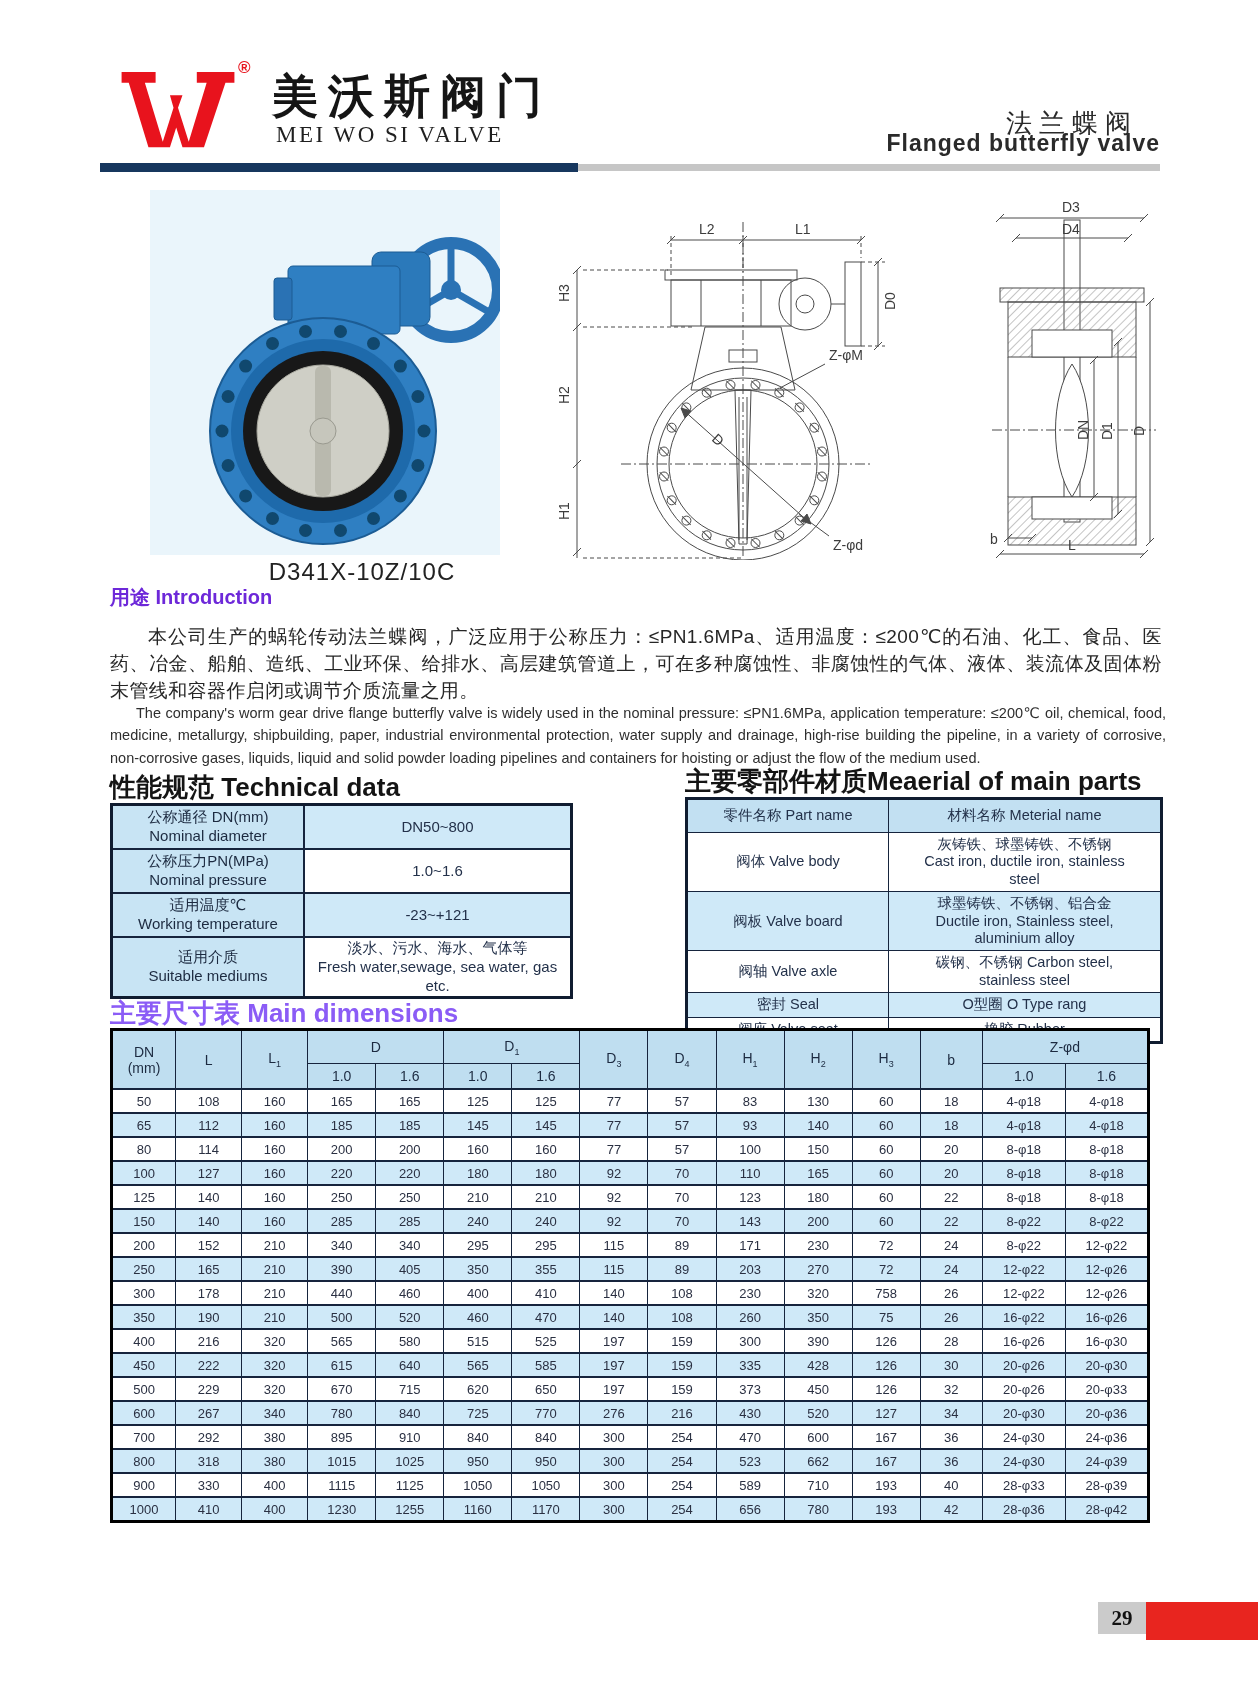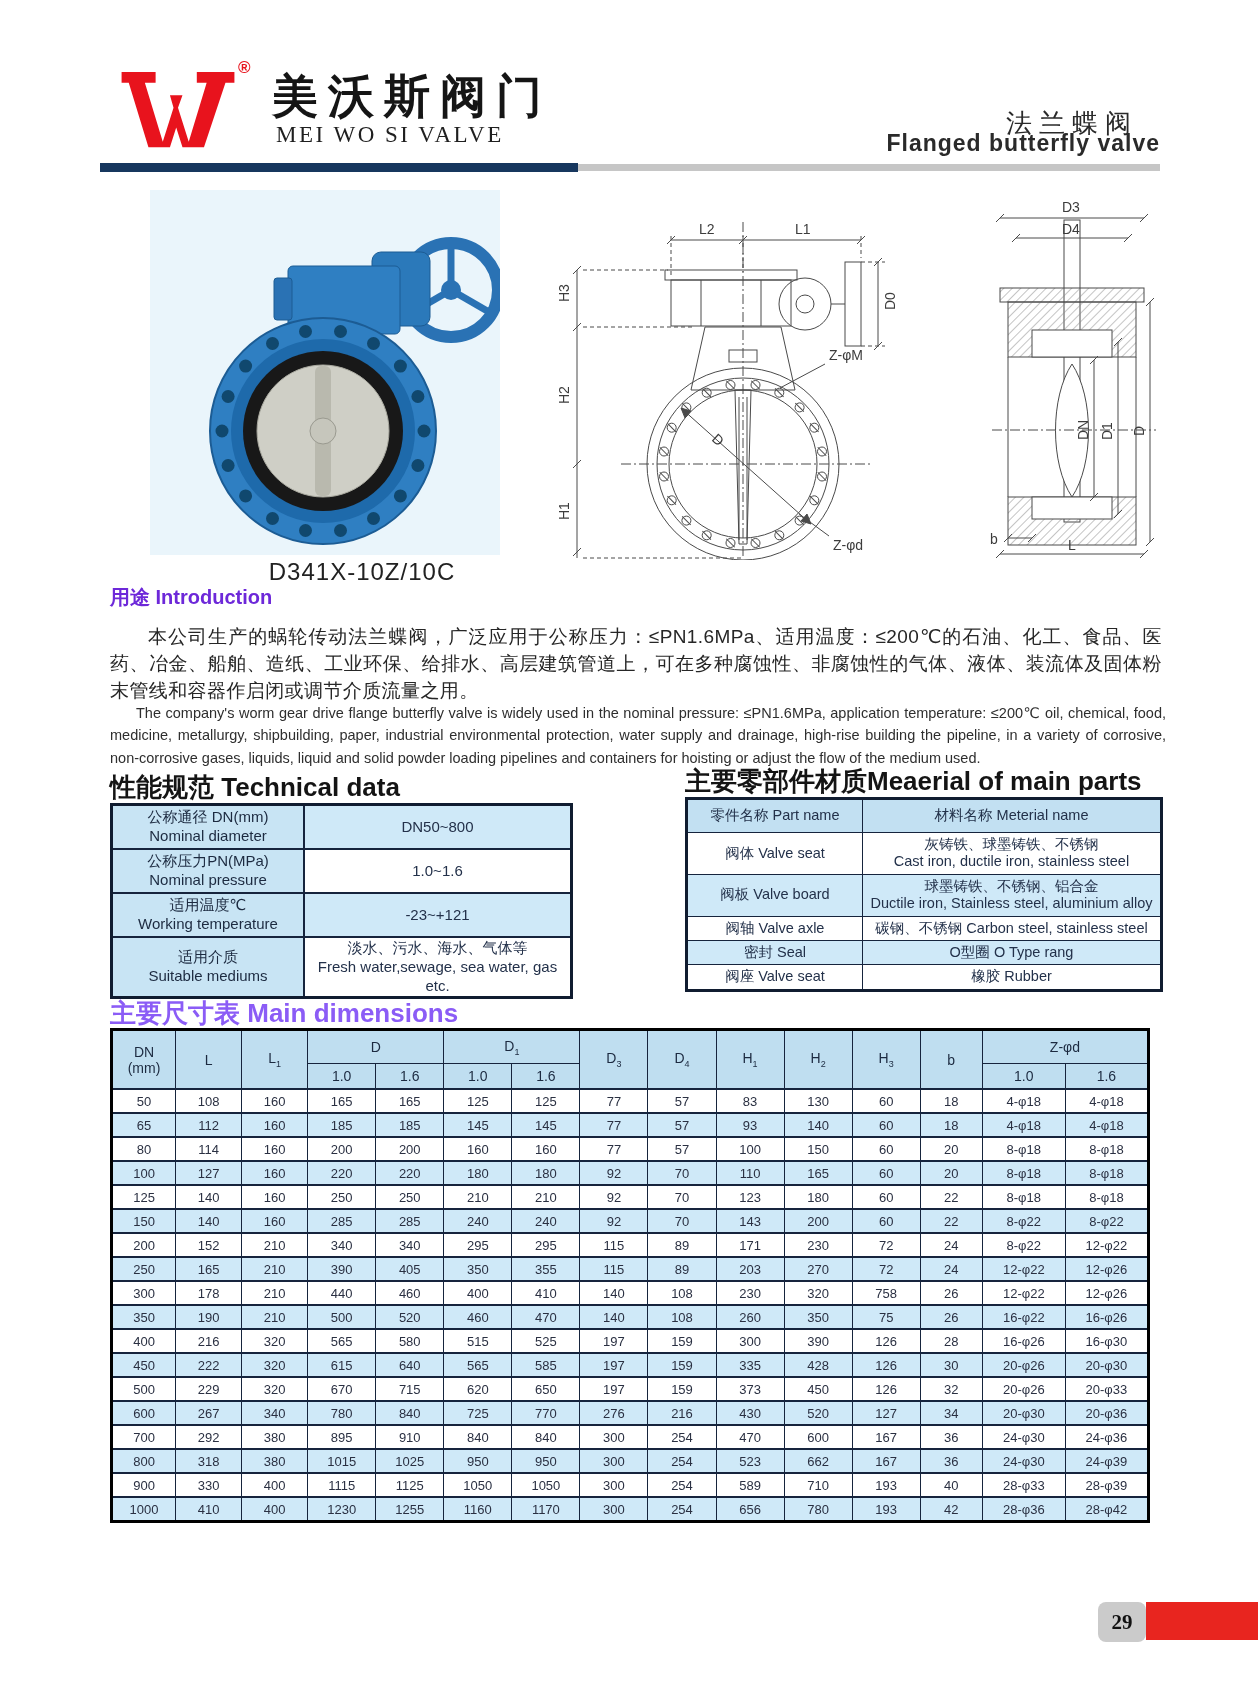--- a/index.html
+++ b/index.html
@@ -47,40 +47,40 @@
 
   
   .tech-table{left:110px;top:803px;width:463px;border:3px solid #101c30;}
   .tech-table td{border:2px solid #16243d;font-size:15px;line-height:1.25;height:40px;padding:1px 2px;}
   .tech-table .label-cell{background:#c8e4f4;width:186px;color:#1c2a40;}
   .tech-table tr:nth-child(odd) .value-cell{background:#cfe9f8;}
   .tech-table .value-cell{color:#23314a;margin-top:24px;}
 
   
   .mat-table{left:685px;top:797px;width:478px;border:3px solid #101c30;}
-  .mat-table th,.mat-table td{border:1.5px solid #16243d;font-size:14.5px;line-height:1.2;padding:3px 7px;color:#23314a;}
+  .mat-table th,.mat-table td{border:1.5px solid #16243d;font-size:14.5px;line-height:1.2;padding:3px 20px;color:#23314a;}
   .mat-table thead th{background:#c2e0f2;height:26px;font-weight:400;}
   .mat-table tbody tr:nth-child(even){background:#cfe9f8;}
   .mat-table .part-col{width:160px;}
 
   
   .dim-table{left:110px;top:1028px;width:1040px;border:3px solid #000;}
   .dim-table th{background:#bfdef0;border:1px solid #16243d;font-size:14px;font-weight:400;color:#1c2a40;padding:1px;}
   .dim-table thead tr:first-child th{height:30px;}
   .dim-table thead tr:last-child th{height:22px;}
   .dim-table td{border-left:1px solid #16243d;border-right:1px solid #16243d;
                 border-top:2px solid #16243d;border-bottom:2px solid #16243d;
                 font-size:13px;height:20px;padding:1px;color:#2a3042;}
   .dim-table tbody tr:nth-child(even){background:#cfe9f8;}
   .dim-table sub{font-size:9px;}
 
   
-  .page-num-box{left:1098px;top:1602px;width:48px;height:40px;background:#cbcbcb;
+  .page-num-box{left:1098px;top:1602px;width:48px;height:32px;background:#cbcbcb;
                 display:flex;align-items:center;justify-content:center;
-                font-family:"Liberation Serif","DejaVu Serif",serif;font-weight:700;font-size:21px;color:#111;border-radius:8px;}
+                font-family:"Liberation Serif","DejaVu Serif",serif;font-weight:700;font-size:21px;color:#111;}
   .footer-red-bar{left:1146px;top:1602px;width:112px;height:38px;background:#e8251f;}
 </style>
 </head>
 <body>
 
 <div class="abs logo-mark">
   <svg viewBox="0 0 134 96" width="120" height="88">
     <path d="M4,10 L42,10 L42,22 L30,22 L50,88 L62,50 L58,36 L72,36 L67,50 L79,88 L99,22 L88,22 L88,10 L130,10 L130,22 L120,22 L96,94 L72,94 L65,72 L58,94 L34,94 L12,22 L4,22 Z" fill="#e8131d"></path>
   </svg>
 </div>
@@ -335,21 +335,21 @@
 <h2 class="abs mat-heading" style="margin:0;font-weight:600;">主要零部件材质Meaerial of main parts</h2>
 <table class="abs mat-table">
   <thead>
     <tr>
       <th class="part-col">零件名称  Part name</th>
       <th>材料名称   Meterial name</th>
     </tr>
   </thead>
   <tbody>
       <tr>
-        <td class="part-col">阀体 Valve seat</td>
+        <td class="part-col">阀体 Valve body</td>
         <td>灰铸铁、球墨铸铁、不锈钢<br>Cast iron, ductile iron, stainless steel</td>
       </tr>
       <tr>
         <td class="part-col">阀板 Valve board</td>
         <td>球墨铸铁、不锈钢、铝合金<br>Ductile iron, Stainless steel, aluminium alloy</td>
       </tr>
       <tr>
         <td class="part-col">阀轴 Valve axle</td>
         <td>碳钢、不锈钢 Carbon steel, stainless steel</td>
       </tr>

